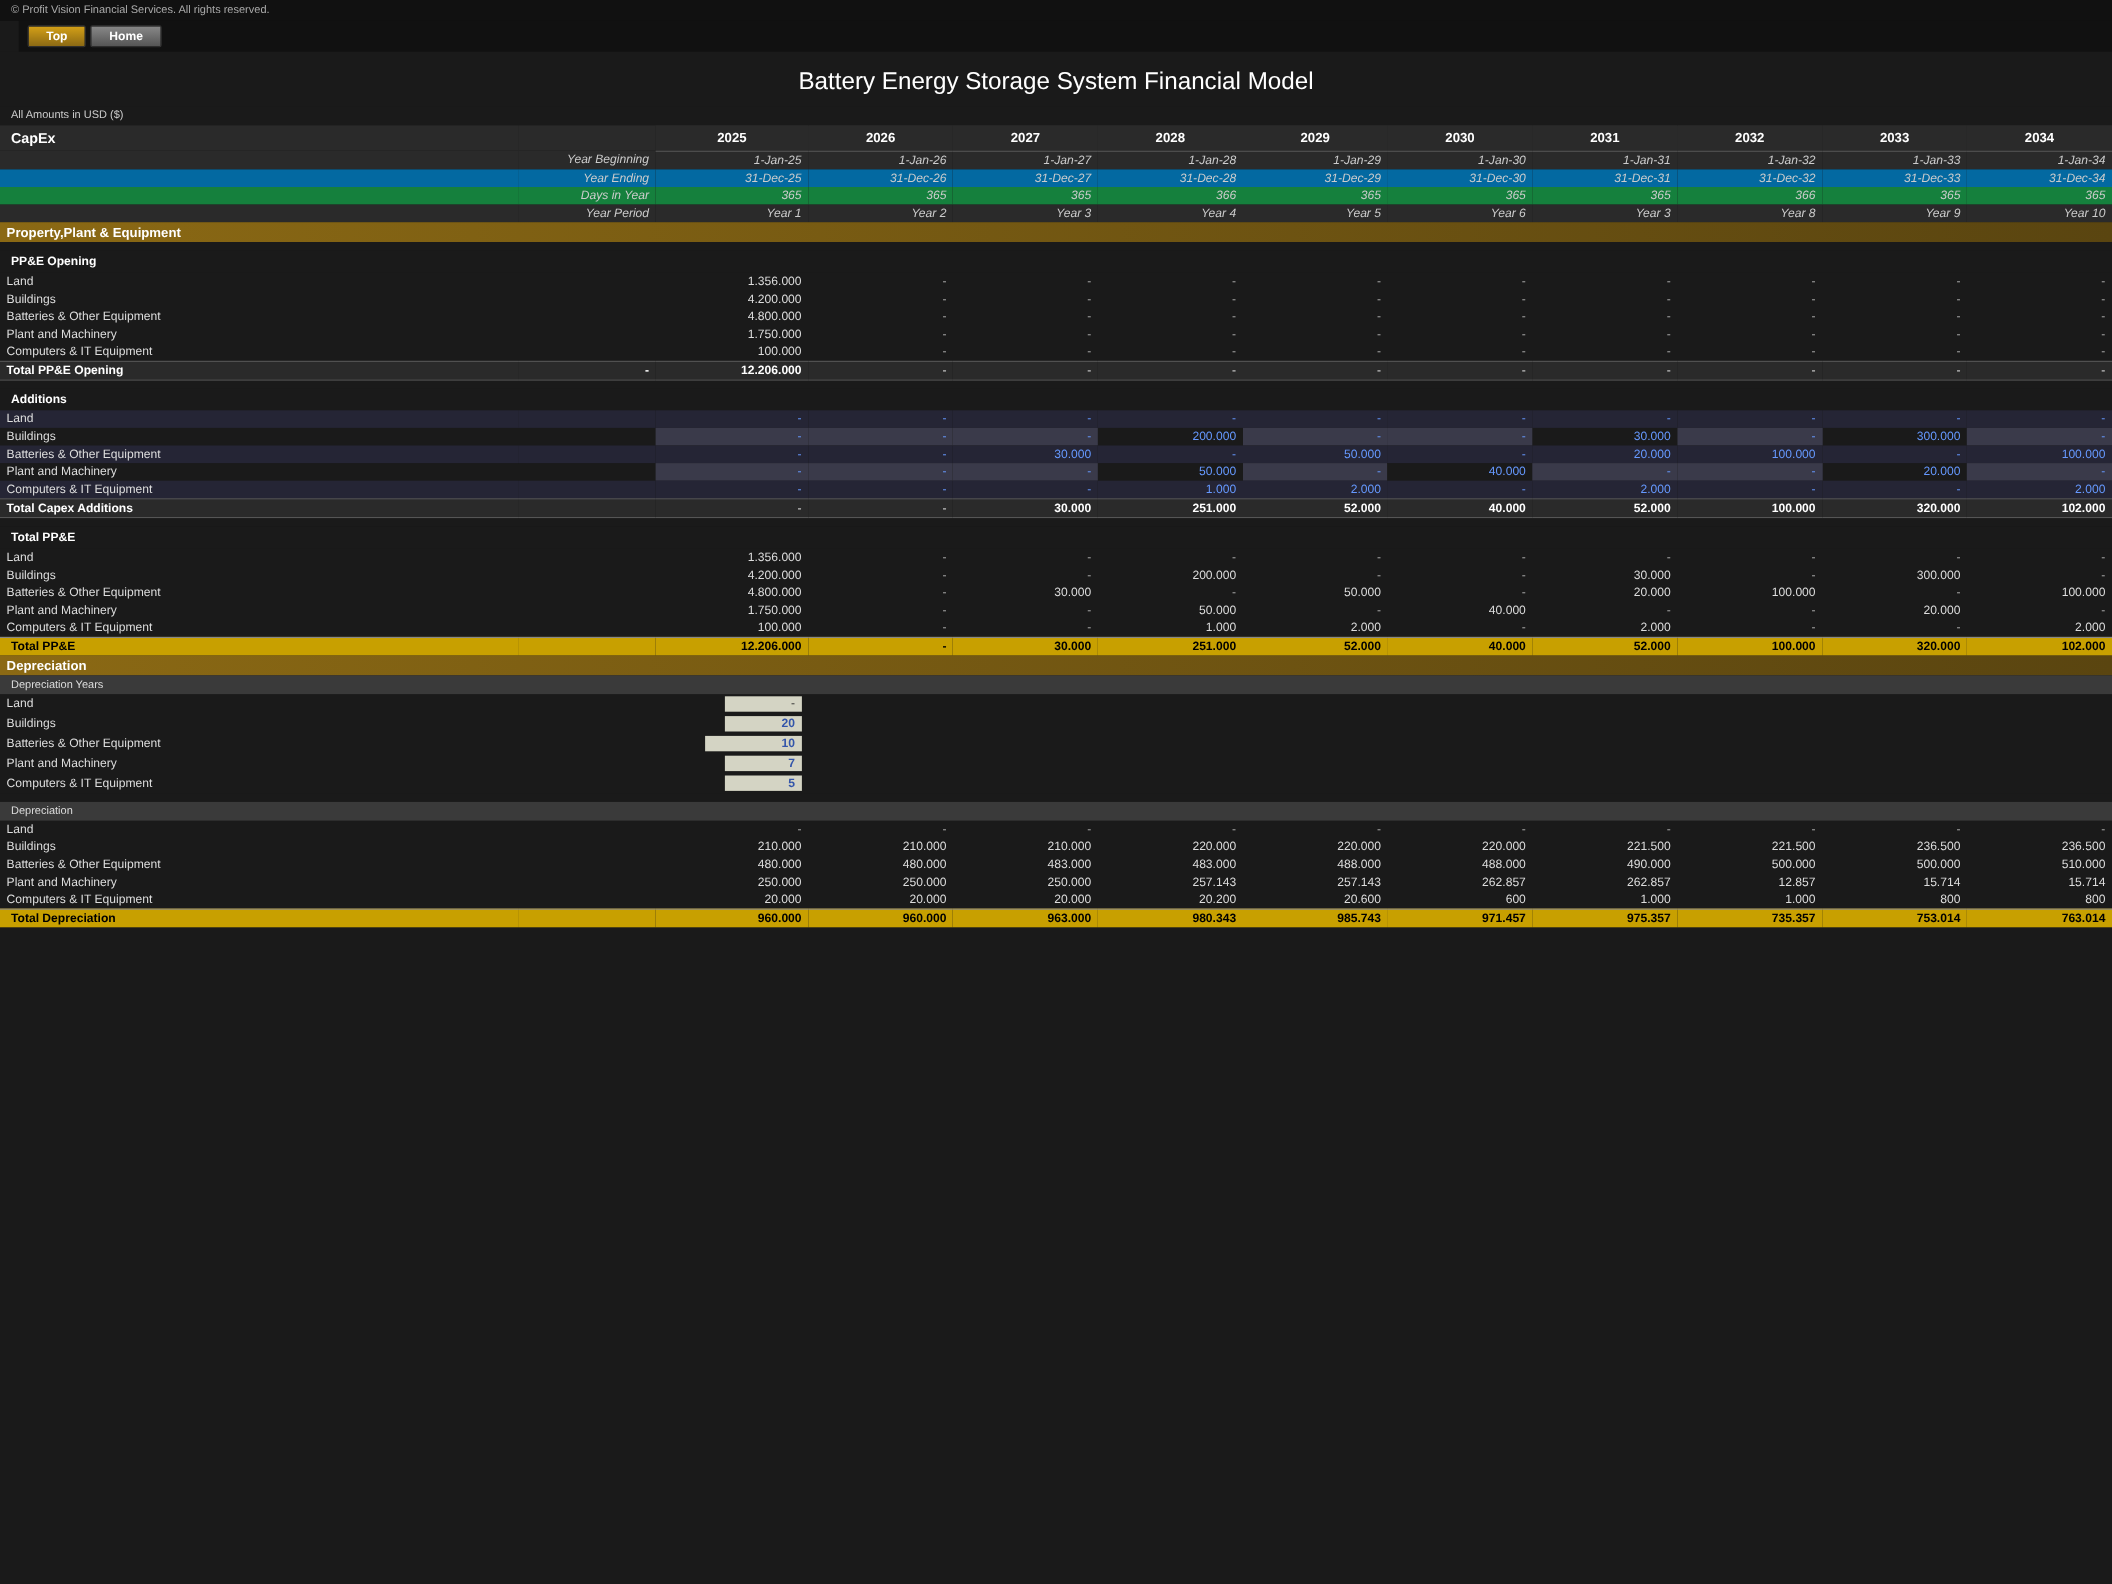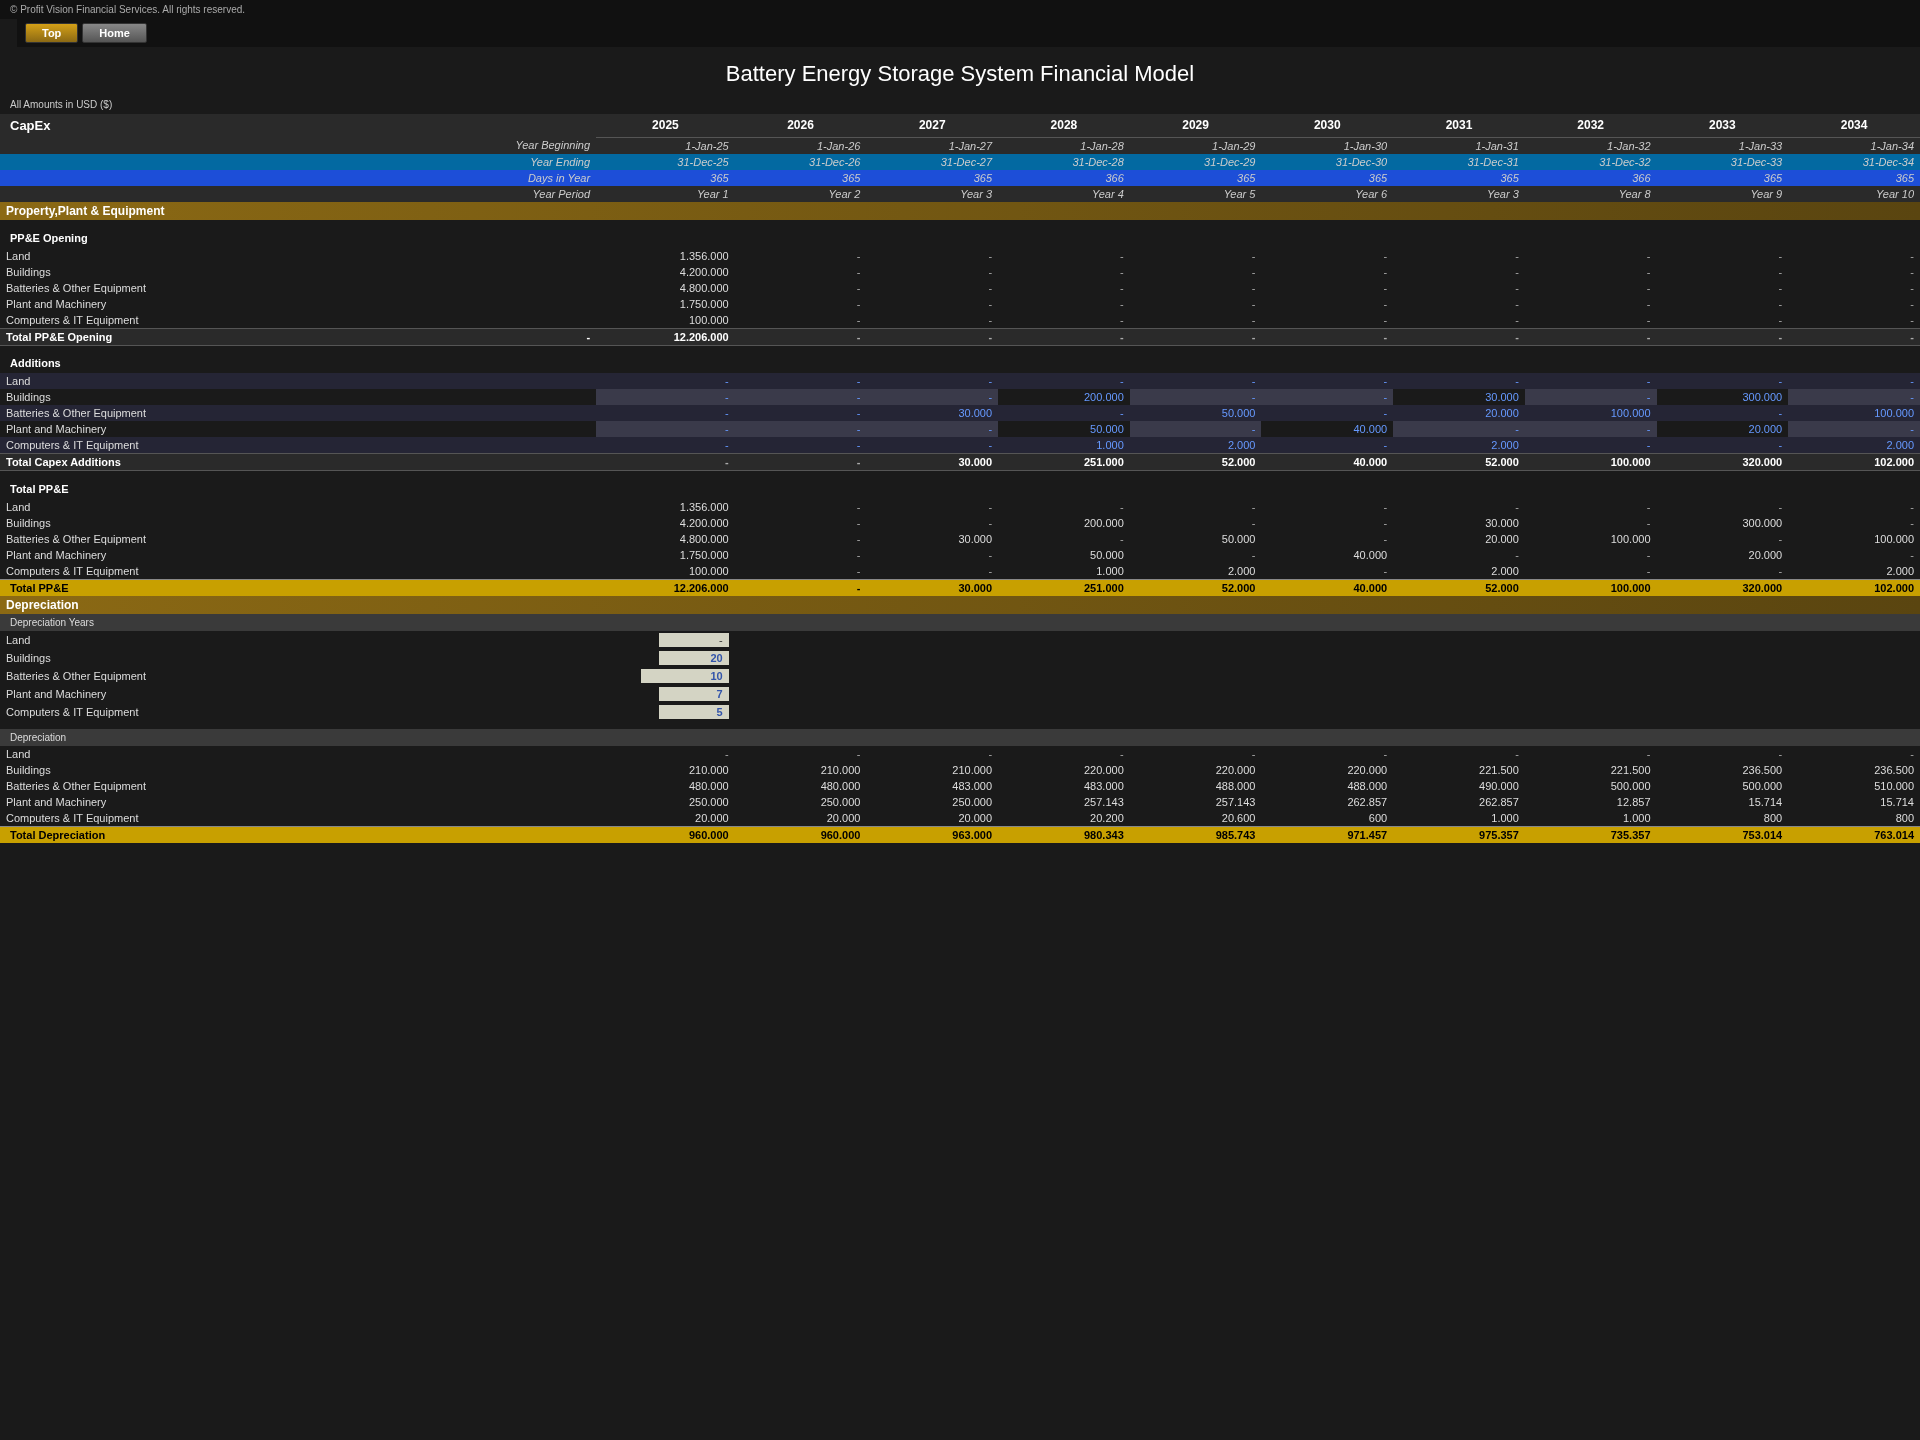--- a/index.html
+++ b/index.html
@@ -201,21 +201,21 @@
       <td class="num-cell" style="font-style:italic;color:#ccc;text-align:right;">31-Dec-27</td>
       <td class="num-cell" style="font-style:italic;color:#ccc;">31-Dec-28</td>
       <td class="num-cell" style="font-style:italic;color:#ccc;">31-Dec-29</td>
       <td class="num-cell" style="font-style:italic;color:#ccc;text-align:right;">31-Dec-30</td>
       <td class="num-cell" style="font-style:italic;color:#ccc;">31-Dec-31</td>
       <td class="num-cell" style="font-style:italic;color:#ccc;">31-Dec-32</td>
       <td class="num-cell" style="font-style:italic;color:#ccc;">31-Dec-33</td>
       <td class="num-cell" style="font-style:italic;color:#ccc;">31-Dec-34</td>
     </tr>
 
-    <tr style="background:#1d4ed8;">
+    <tr style="background:#15803d;">
       <td></td>
       <td class="row-italic">Days in Year</td>
       <td class="num-cell" style="font-style:italic;color:#ccc;">365</td>
       <td class="num-cell" style="font-style:italic;color:#ccc;">365</td>
       <td class="num-cell" style="font-style:italic;color:#ccc;">365</td>
       <td class="num-cell" style="font-style:italic;color:#ccc;">366</td>
       <td class="num-cell" style="font-style:italic;color:#ccc;">365</td>
       <td class="num-cell" style="font-style:italic;color:#ccc;">365</td>
       <td class="num-cell" style="font-style:italic;color:#ccc;">365</td>
       <td class="num-cell" style="font-style:italic;color:#ccc;">366</td>

